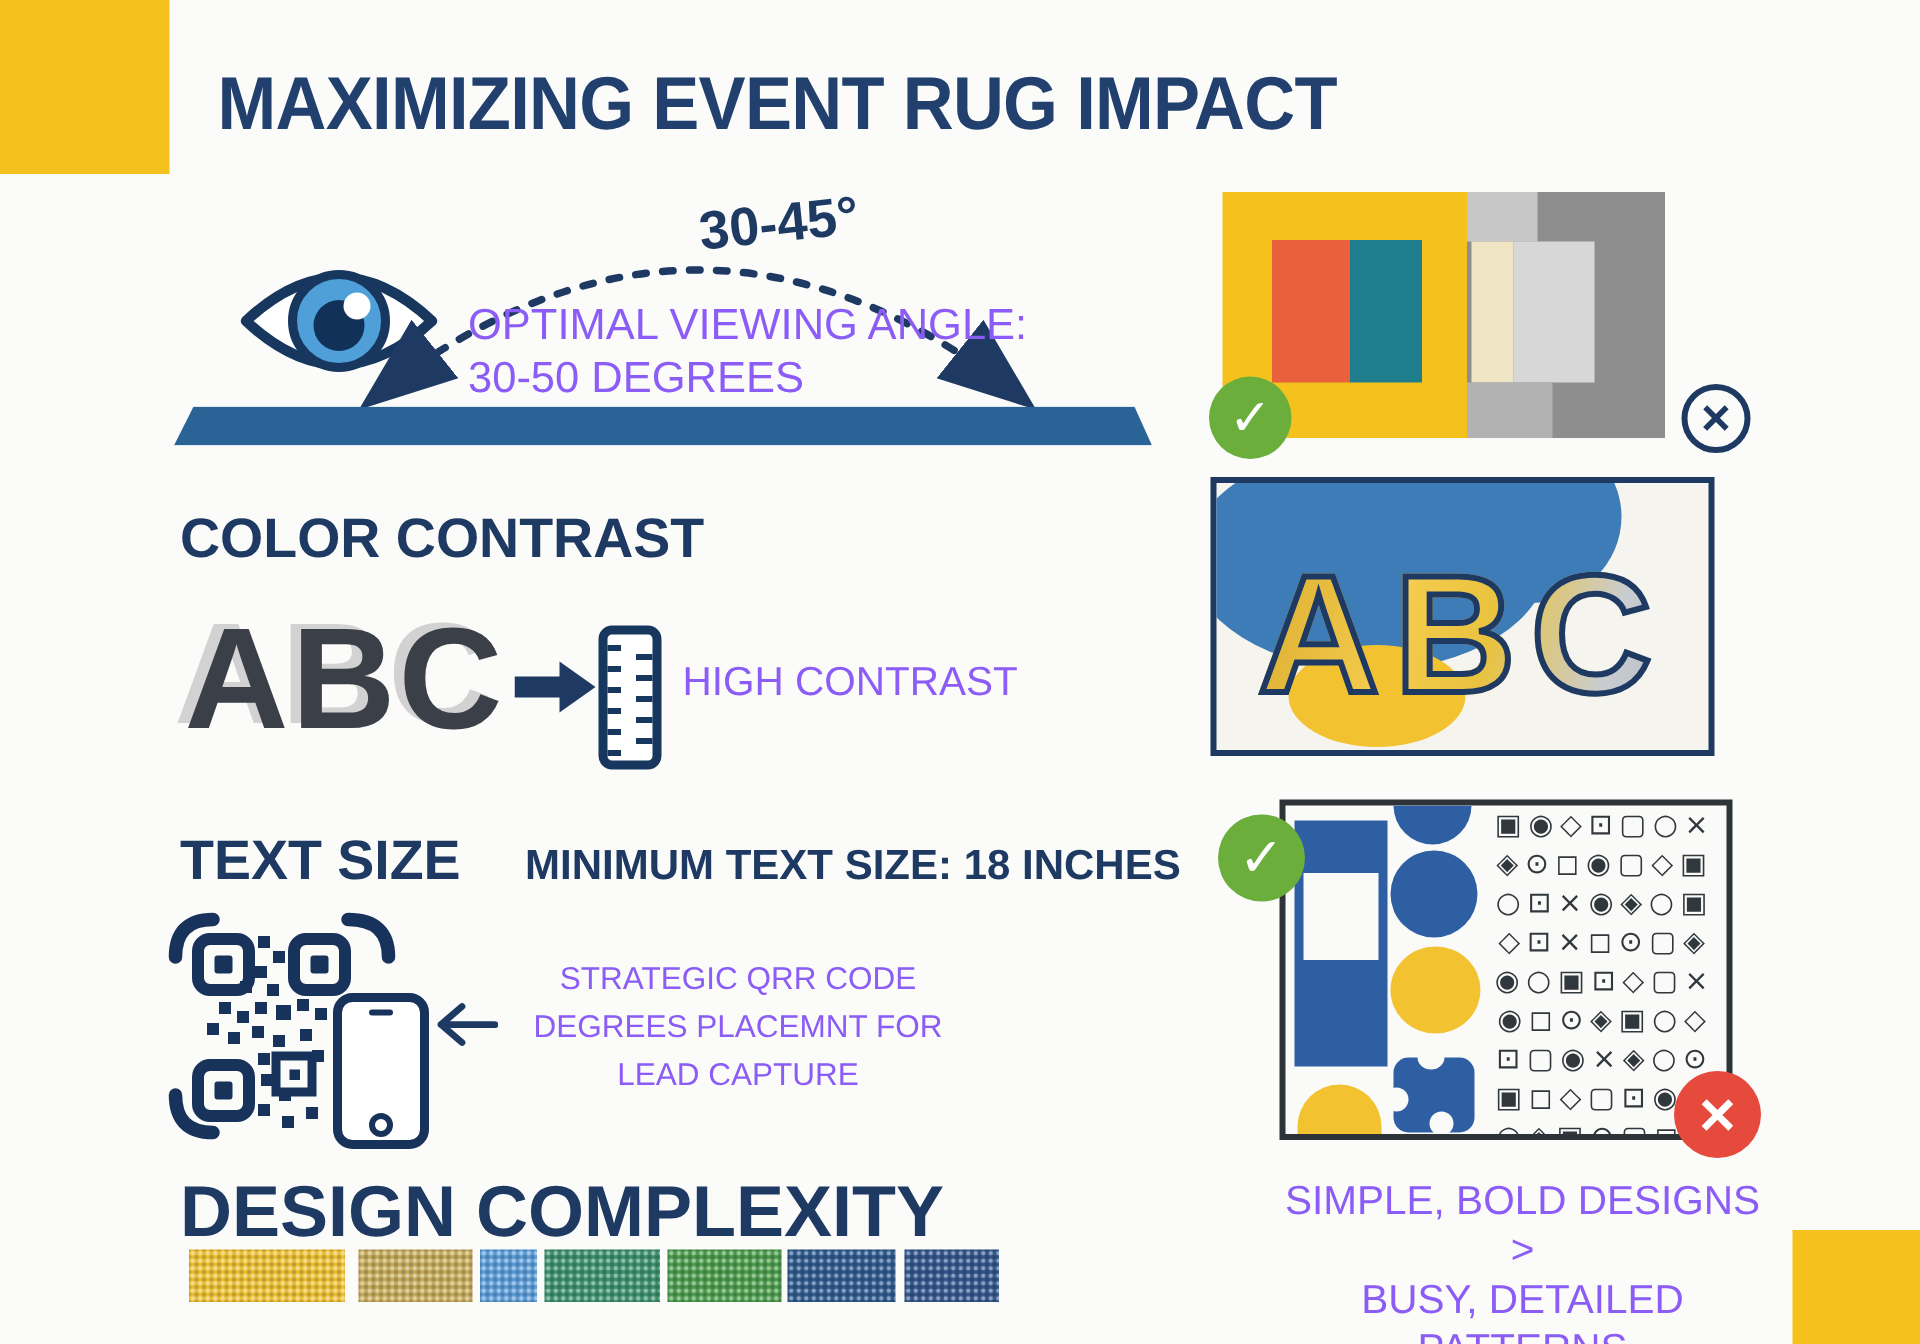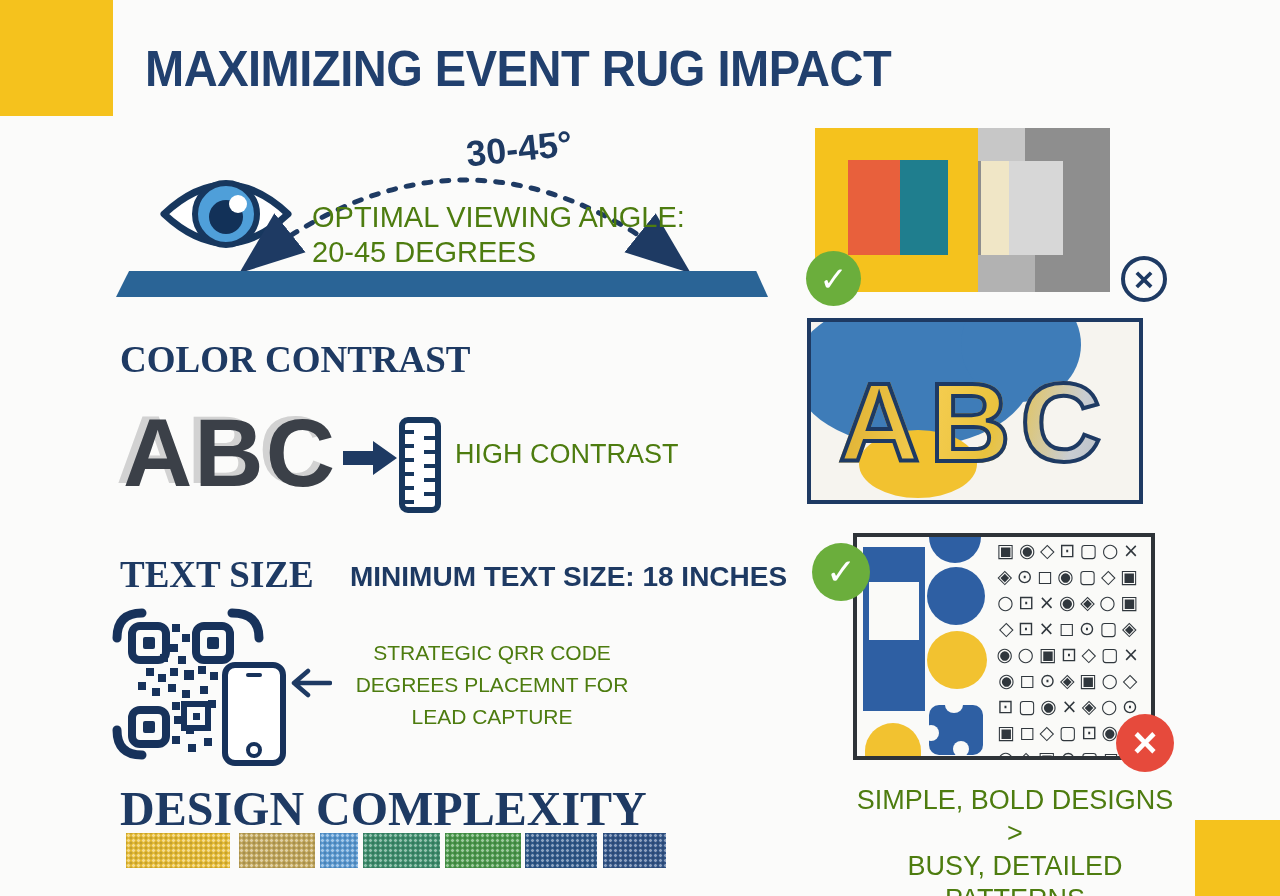--- a/index.html
+++ b/index.html
@@ -4,22 +4,22 @@
 <style>
   :root{
     --navy:#1E3A63; --navy-dark:#17325B; --ink:#30373D;
     --yellow:#F5C21D; --rug-blue:#2A6496; --green:#6BAE3C; --red:#E64A3C;
   }
   *{margin:0;padding:0;box-sizing:border-box;}
   html,body{width:1280px;height:896px;}
   body{font-family:"Liberation Sans","DejaVu Sans",sans-serif;background:#FBFBFA;}
   #canvas{position:relative;width:1280px;height:896px;overflow:hidden;background:#FBFBFA;}
   .abs{position:absolute;}
-  .heading{position:absolute;font-weight:bold;color:var(--navy);font-size:37px;letter-spacing:0;font-family:Liberation Serif, serif;}
-  .caption{position:absolute;color:#4d7c0f;font-size:27px;line-height:33px;}
+  .heading{position:absolute;font-weight:bold;color:var(--navy);font-size:37px;letter-spacing:0;}
+  .caption{position:absolute;color:#8b5cf6;font-size:27px;line-height:33px;}
   .corner{position:absolute;background:var(--yellow);}
   .fabric{background-image:
       radial-gradient(rgba(255,255,255,.45) 1px, transparent 1.7px),
       radial-gradient(rgba(0,0,0,.18) 1px, transparent 1.7px);
     background-size:5px 5px,5px 5px;background-position:0 0,2.5px 2.5px;}
   .dotted{background-image:radial-gradient(rgba(255,255,255,.38) 1.3px, transparent 1.6px);
     background-size:6px 6px;}
   .fabric-swatch{position:absolute;top:833px;height:35px;}
   .badge{position:absolute;border-radius:50%;display:flex;align-items:center;justify-content:center;font-weight:bold;}
   
@@ -81,21 +81,21 @@
         <path d="M0,0 L13,5 L0,10 z" fill="#1E3A63"></path>
       </marker>
     </defs>
     <path d="M22 122 Q240 -52 458 122" fill="none" stroke="#1E3A63" stroke-width="5" stroke-dasharray="7 11" stroke-linecap="round" marker-start="url(#ah)" marker-end="url(#ah)"></path>
   </svg>
 
   <div id="angle-label">30-45°</div>
 
   <div id="viewing-caption" class="caption">
     <div>OPTIMAL VIEWING ANGLE:</div>
-    <div>20-45 DEGREES</div>
+    <div>30-50 DEGREES</div>
   </div>
 
   <div id="rug-surface"></div>
 
   <div id="contrast-example">
     <div style="left:0;top:0;width:163px;height:164px;background:#F5C21D;"></div>
     <div style="left:33px;top:32px;width:52px;height:95px;background:#E8603C;"></div>
     <div style="left:85px;top:32px;width:48px;height:95px;background:#1F7E8E;"></div>
     <div style="left:163px;top:0;width:132px;height:164px;background:#8E8E8E;"></div>
     <div style="left:163px;top:0;width:47px;height:33px;background:#C7C7C7;"></div>

